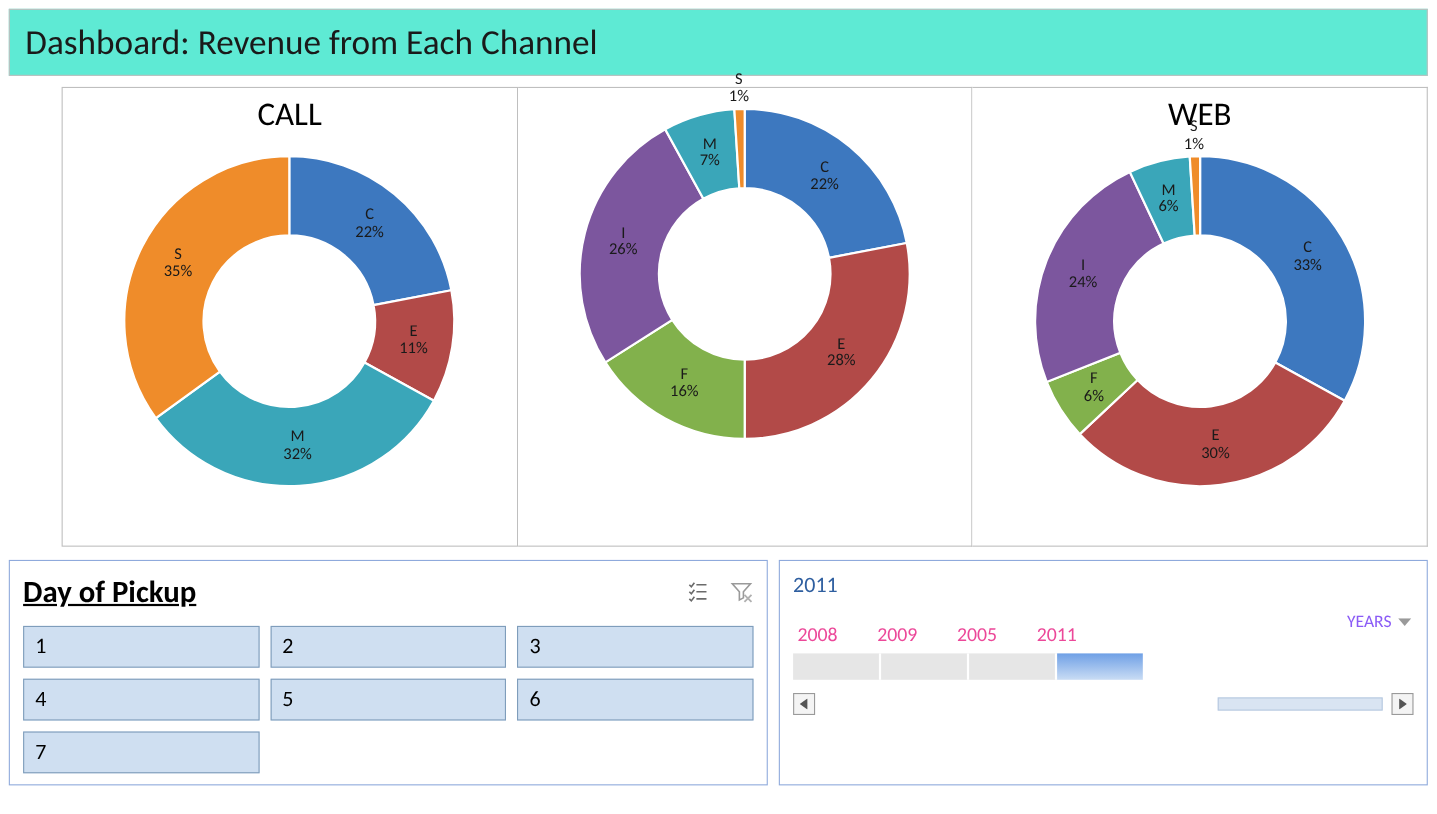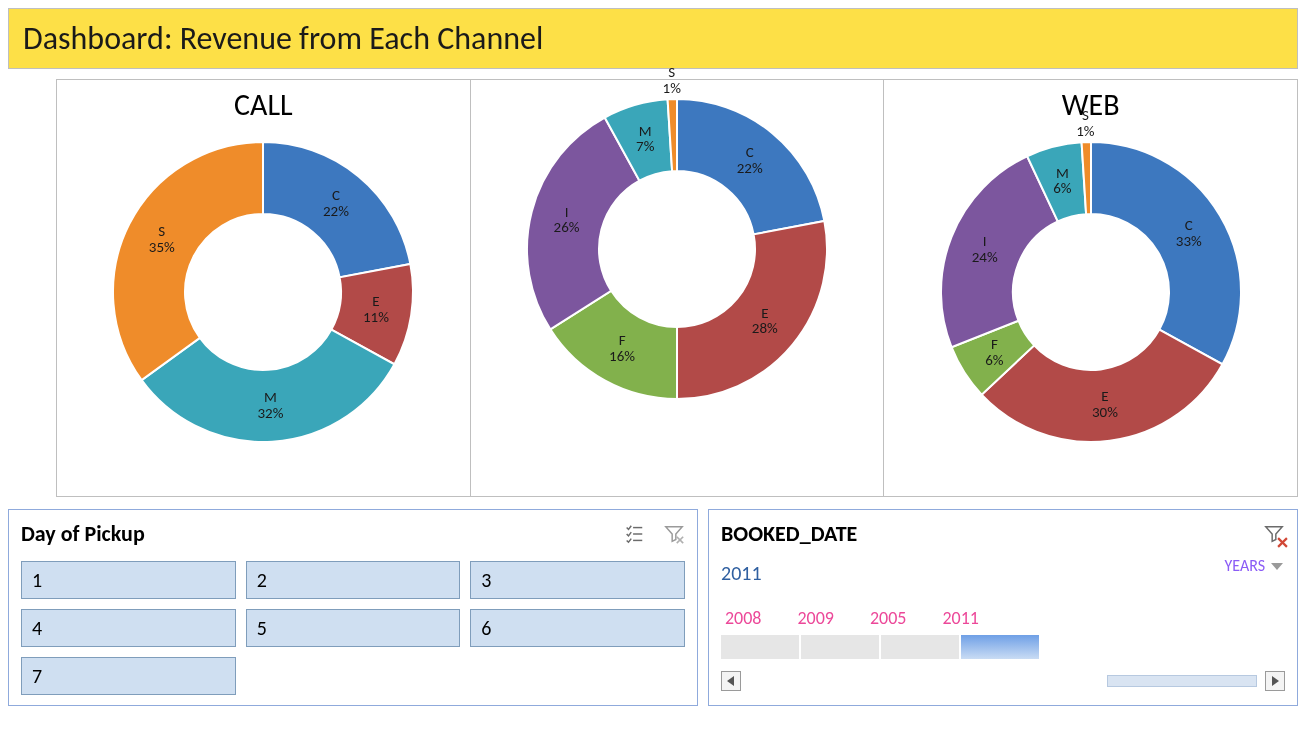--- a/index.html
+++ b/index.html
@@ -6,21 +6,21 @@
   body {
     margin: 0;
     padding: 8px;
     font-family: Calibri, "Segoe UI", Arial, sans-serif;
     background: #fff;
     color: #000;
     width: 1306px;
   }
   .title-bar {
     border: 1px solid #bfbfbf;
-    background: #fde047;
+    background: #5eead4;
     padding: 10px 14px;
     font-size: 32px;
     color: #1a1a1a;
     margin-bottom: 10px;
   }
   .charts-row {
     display: flex;
     gap: 0;
     border: 0;
     padding-left: 48px;
@@ -69,21 +69,21 @@
     position: relative;
   }
   .slicer { flex: 0 0 690px; }
   .timeline { flex: 1 1 auto; }
   .panel-header {
     display: flex;
     align-items: center;
     justify-content: space-between;
     margin-bottom: 14px;
   }
-  .panel-title { font-size: 22px; font-weight: 600; }
+  .panel-title { font-size: 28px; font-weight: 600; text-decoration: underline; }
   .panel-title.thin { font-weight: 600; }
   .icon-group { display: flex; gap: 18px; align-items: center; }
   .icon { width: 22px; height: 22px; display: inline-flex; align-items: center; justify-content: center; }
   .slicer-grid {
     display: grid;
     grid-template-columns: repeat(3, 1fr);
     gap: 10px;
   }
   .slicer-item {
     background: #cfdff1;
@@ -238,38 +238,20 @@
       <div class="slicer-item">2</div>
       <div class="slicer-item">3</div>
       <div class="slicer-item">4</div>
       <div class="slicer-item">5</div>
       <div class="slicer-item">6</div>
       <div class="slicer-item">7</div>
     </div>
   </div>
 
   <div class="timeline">
-    <div class="panel-header">
-      <div class="panel-title thin">BOOKED_DATE</div>
-      <div class="icon-group">
-        <span class="icon" style="position:relative">
-          <svg viewBox="0 0 24 24" width="22" height="22">
-              <g stroke="#6b6b6b" stroke-width="1.6" fill="none">
-                <path d="M3 4h18l-7 8v6l-4 2v-8z"></path>
-              </g>
-            </svg>
-          <svg viewBox="0 0 10 10" width="11" height="11" style="position:absolute;right:-3px;bottom:-3px">
-              <g stroke="#d14836" stroke-width="2">
-                <line x1="1" y1="1" x2="9" y2="9"></line>
-                <line x1="9" y1="1" x2="1" y2="9"></line>
-              </g>
-            </svg>
-        </span>
-      </div>
-    </div>
     <div class="timeline-selected">2011</div>
     <div class="timeline-years-label">
       <span>YEARS</span>
       <span>
         <svg width="12" height="8" viewBox="0 0 12 8">
             <polygon points="0,0 12,0 6,7" fill="#9a9a9a"></polygon>
           </svg>
       </span>
     </div>
     <div class="timeline-track-wrap">

